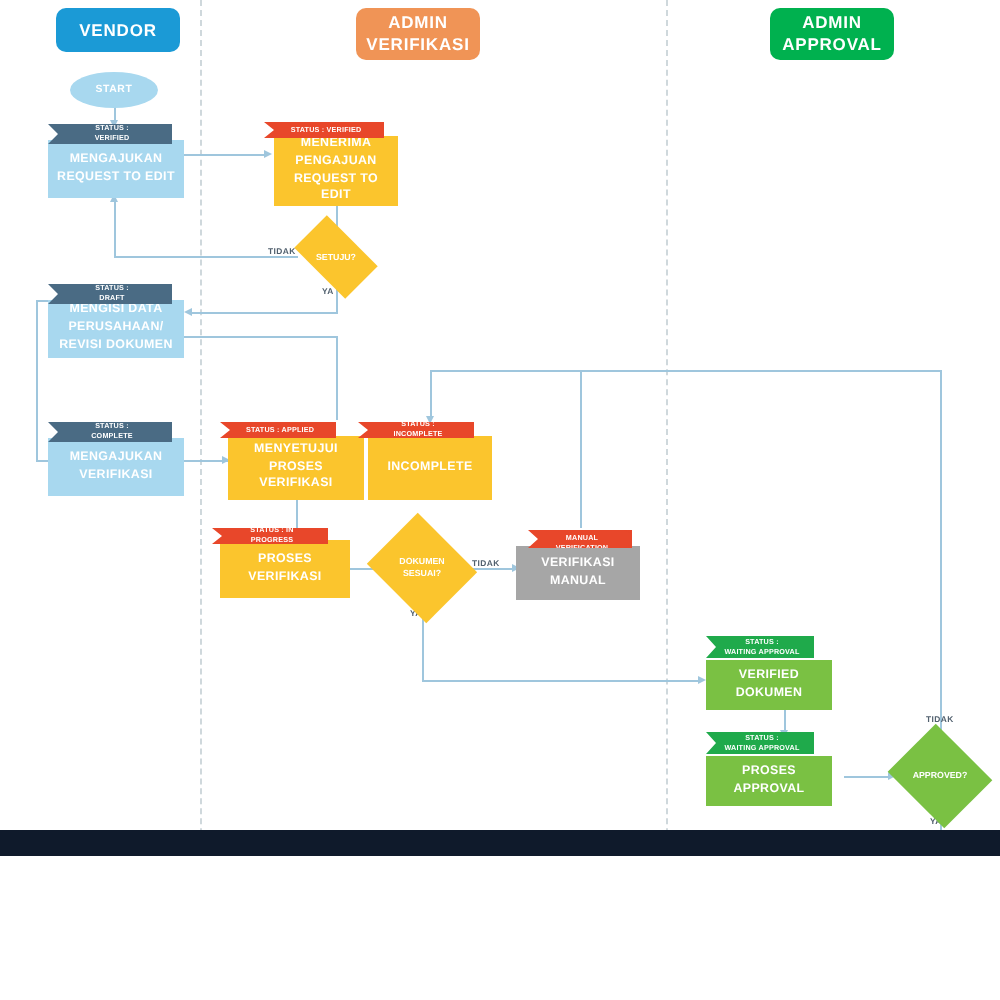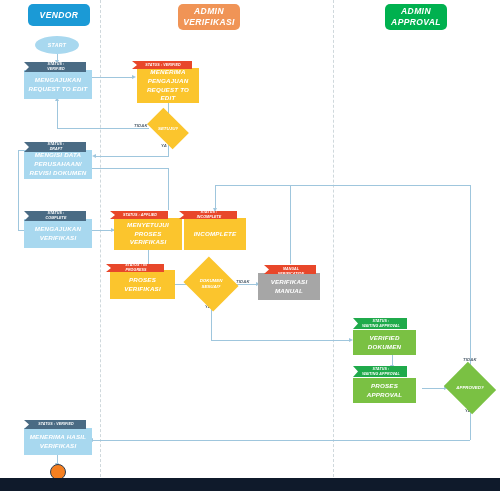--- a/index.html
+++ b/index.html
@@ -1,17 +1,17 @@
 <!DOCTYPE html>
 <html><head>
 <meta charset="utf-8">
 <style>
   html,body{margin:0;padding:0;background:#ffffff;}
   body{font-family:"Liberation Sans",sans-serif;}
-  #canvas{position:relative;width:500px;height:491px;background:#ffffff;overflow:hidden;font-style:italic;}
+  #canvas{position:relative;width:500px;height:428px;background:#ffffff;overflow:hidden;}
   .lane-divider{position:absolute;top:0;width:0;height:487px;border-left:1px dashed #cfd8dc;}
   .bottombar{position:absolute;left:0;bottom:0;width:500px;height:13px;background:#0f1a2b;}
 
   .lane-header{position:absolute;border-radius:5px;display:flex;align-items:center;
     justify-content:center;text-align:center;color:#fff;font-weight:bold;
     font-size:8.5px;letter-spacing:.4px;line-height:1.25;}
 
   
   .box{position:absolute;box-sizing:border-box;display:flex;align-items:center;
     justify-content:center;text-align:center;color:#ffffff;font-weight:bold;

